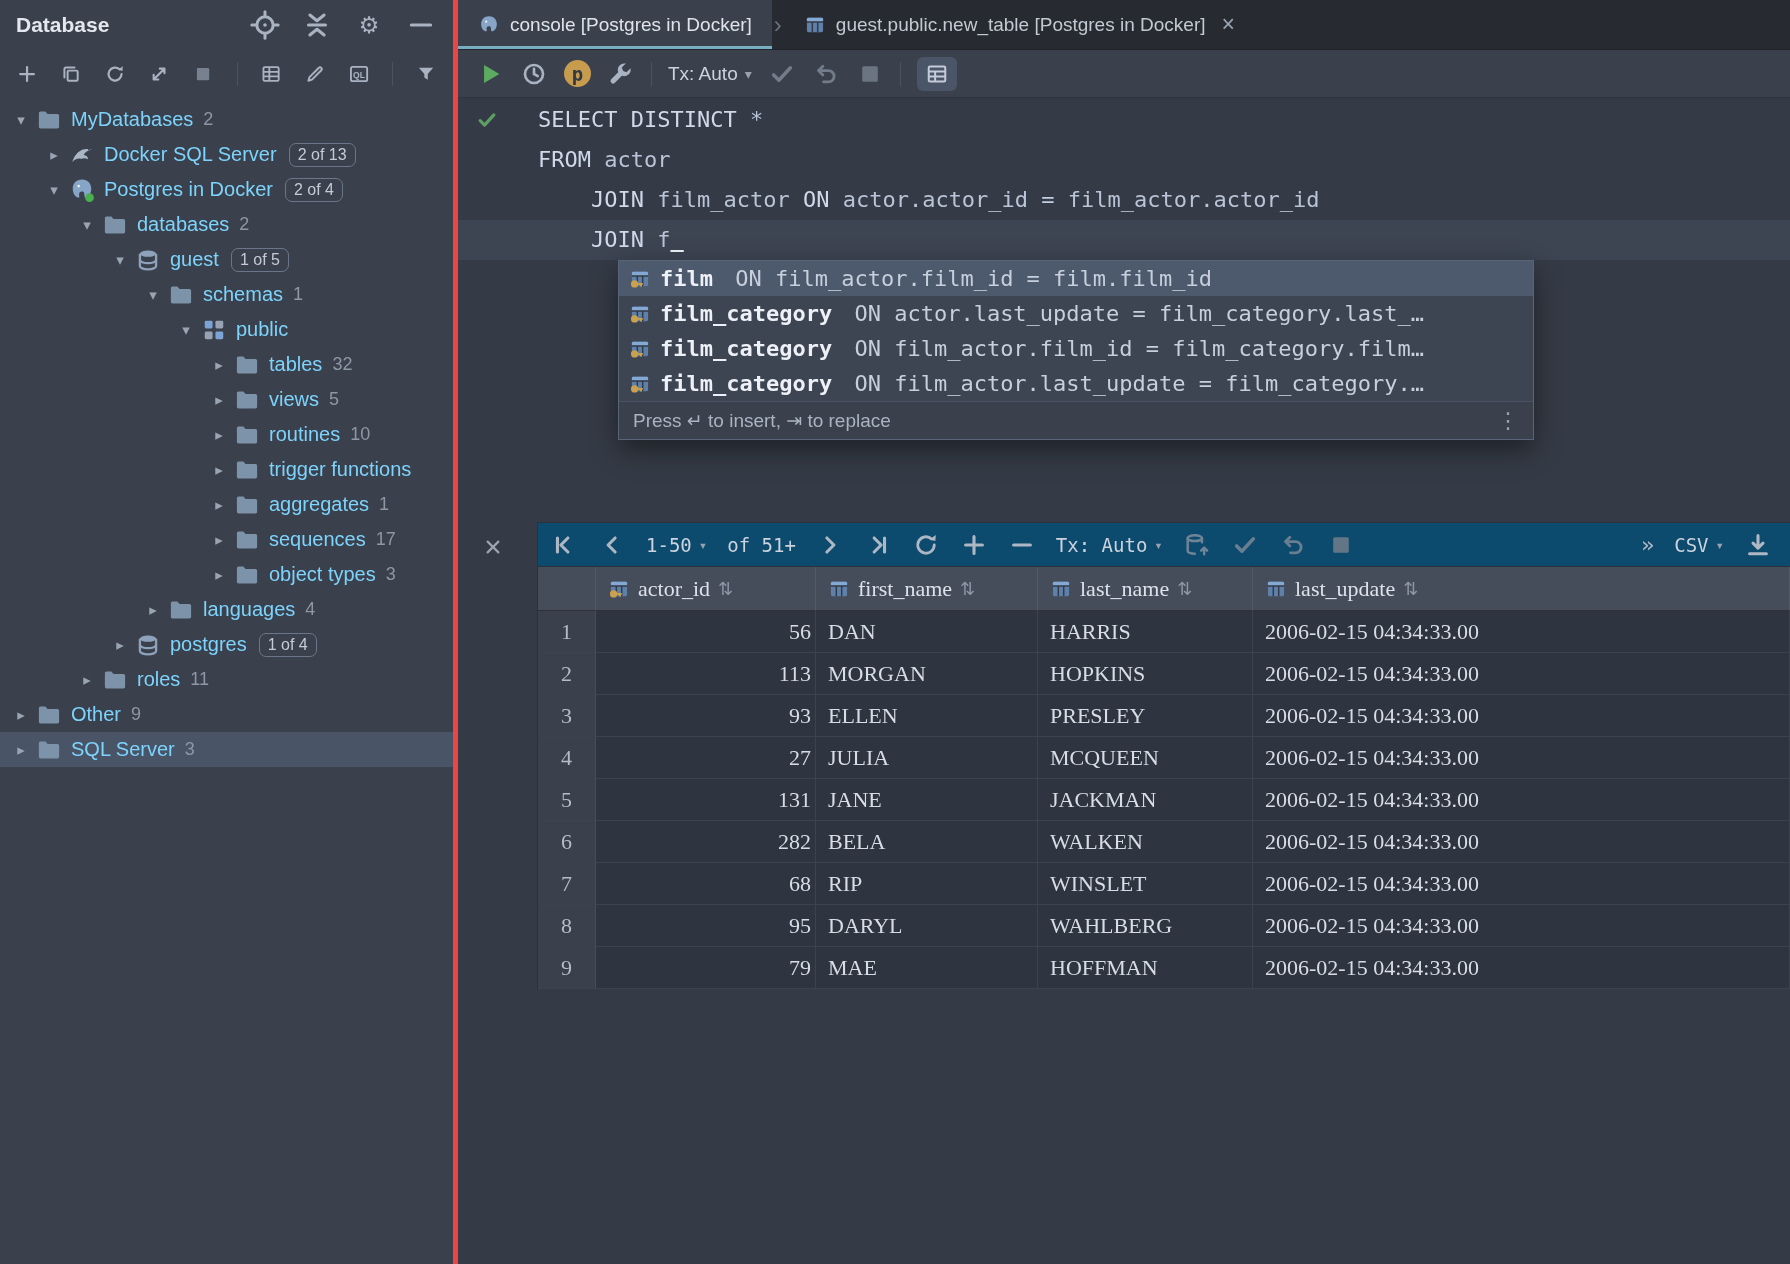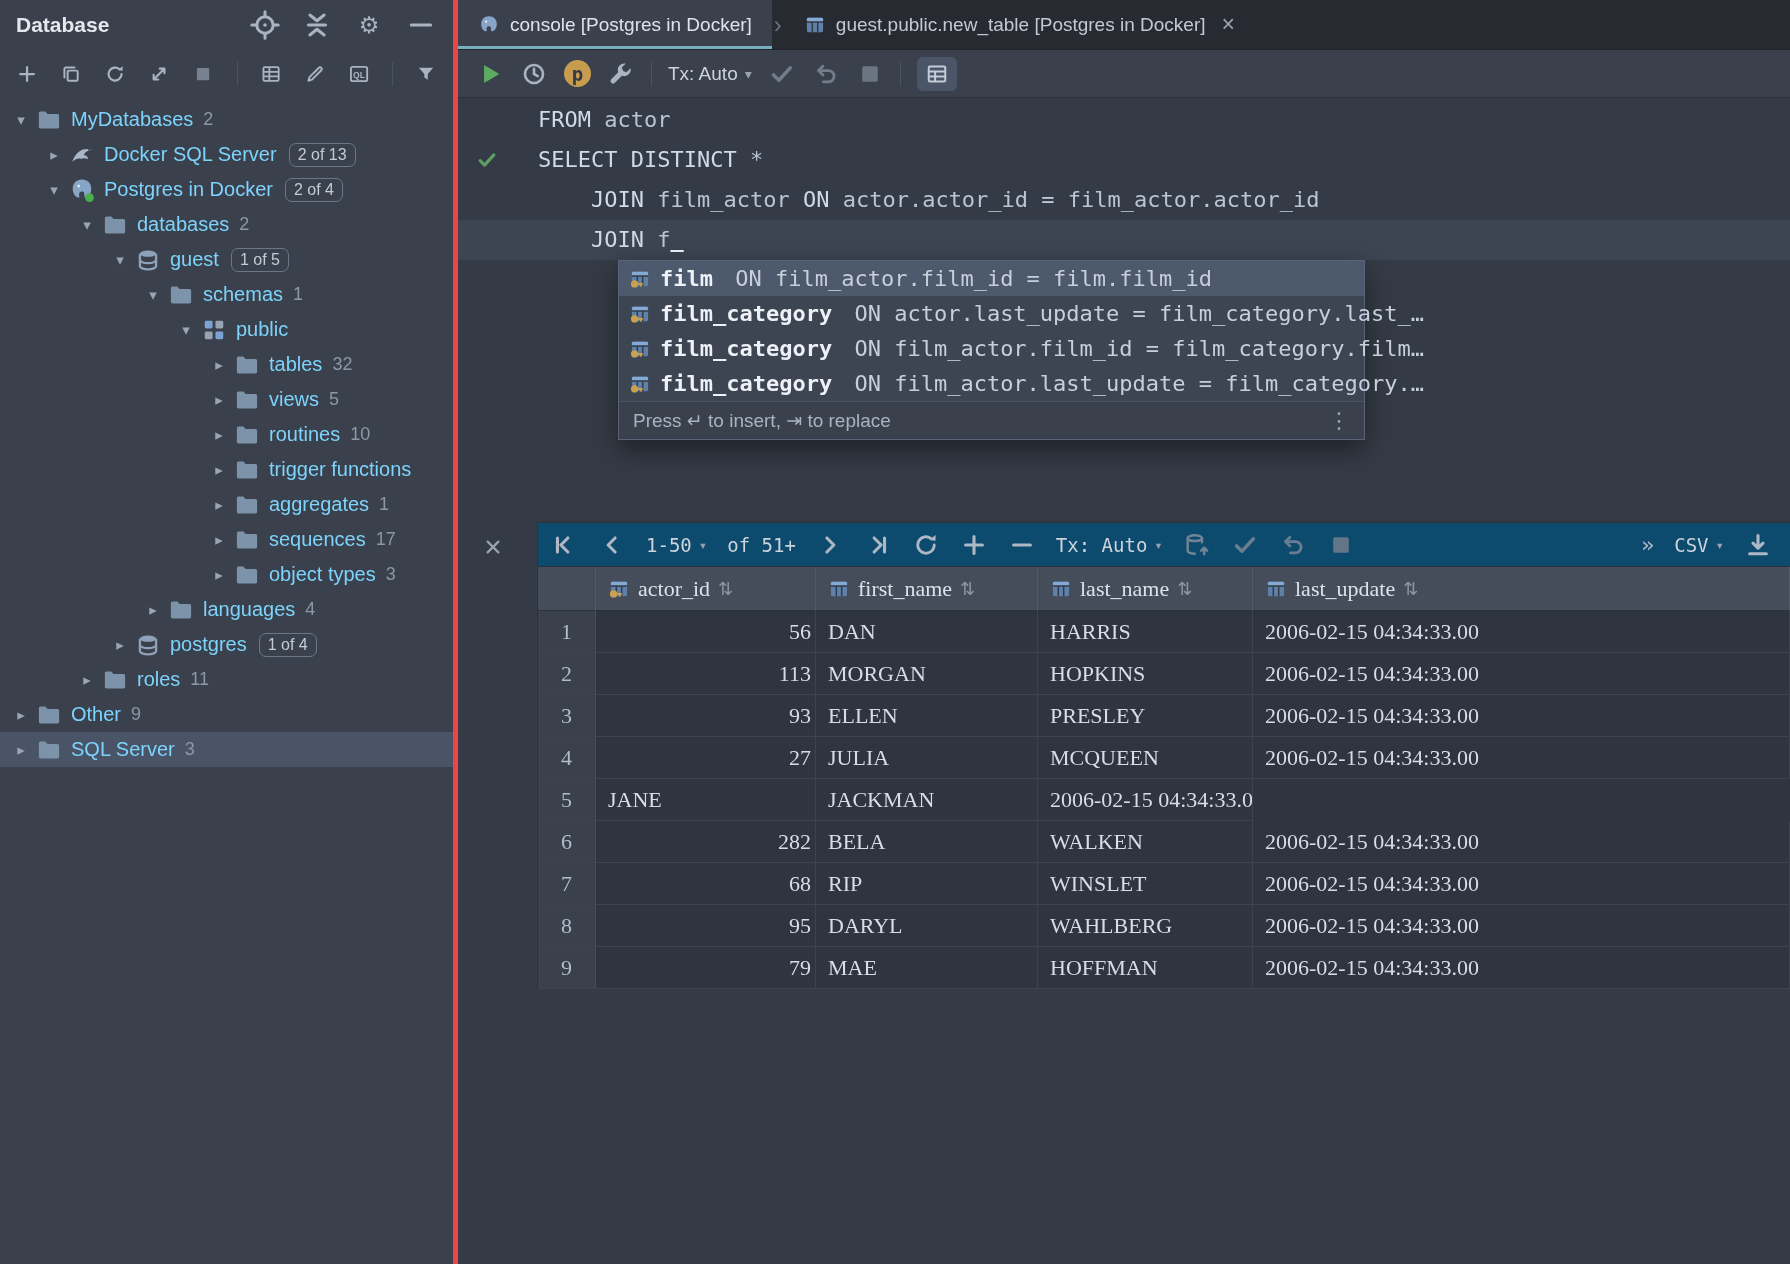--- a/index.html
+++ b/index.html
@@ -54,21 +54,21 @@
   #code { padding-top:2px; }
   .code-line { height:40px; line-height:40px; display:flex; white-space:pre; }
   .code-line.current { background:#3d4452; }
   .code-line .gutter { width:80px; flex:none; display:flex; align-items:center; padding-left:18px; }
   .tk-kw { color:#d0d9ea; }
   .tk-pl { color:#b9c4d6; }
   .tk-op { color:#c4cedf; }
   .tk-cursor { color:#eef2f8; font-weight:bold; }
 
   
-  .popup { position:absolute; left:160px; top:162px; width:747px; background:#3e4552; border:1px solid #59637a; box-shadow:0 10px 26px rgba(0,0,0,.45); z-index:5;text-align:right; }
+  .popup { position:absolute; left:160px; top:162px; width:916px; background:#3e4552; border:1px solid #59637a; box-shadow:0 10px 26px rgba(0,0,0,.45); z-index:5;text-align:right; }
   .pp-row { height:35px; display:flex; align-items:center; padding:0 10px; gap:9px; color:#c7cfdc; white-space:pre; font-size:22px; }
   .pp-row.selected { background:#4d596d; }
   .pp-match { font-weight:bold; color:#edf1f7; }
   .pp-footer { height:38px; border-top:1px solid #4a5263; display:flex; align-items:center; justify-content:space-between; padding:0 14px; color:#aab3c1; background:#3a414d; font-family:"Liberation Sans","DejaVu Sans",sans-serif; font-size:19px; }
   .kebab { color:#9aa3b1; font-size:22px; }
 
   
   .results-close { position:absolute; left:20px; top:434px; width:30px; height:30px; display:flex; align-items:center; justify-content:center; }
   .results { position:absolute; left:79px; right:0; top:424px; border-left:1px solid #2c313a; border-top:1px solid #2c313a; background:#2f3540; }
   .rtb { height:44px; display:flex; align-items:center; background:#0c4a6e; padding:0 18px 0 12px; gap:20px; color:#ccd3dd; font-size:19px; border-bottom:1px solid #2c313a; }
@@ -439,24 +439,24 @@
       <span class="toggle-on">
           <svg viewBox="0 0 18 18" width="24" height="24" fill="none" stroke="#c3ccd8" stroke-width="1.5" stroke-linejoin="round">
             <rect x="2.8" y="3.4" width="12.4" height="11.2" rx="1"></rect>
             <path d="M2.8 7.2h12.4M2.8 10.9h12.4M7.6 7.2v7.4"></path>
           </svg>
         </span>
     </div>
 
     <div class="editor">
       <div id="code">
-          <div class="code-line"><span class="gutter"></span><span><span class="tk-kw">FROM</span><span class="tk-pl"> actor</span></span></div>
           <div class="code-line"><span class="gutter"><span class="ic sm"><svg viewBox="0 0 18 18" fill="none" stroke="#5d9e63" stroke-width="2.6" stroke-linecap="round" stroke-linejoin="round">
                   <path d="M3.4 9.6l3.6 3.6 7.6-8.4"></path>
                 </svg></span></span><span><span class="tk-kw">SELECT DISTINCT</span><span class="tk-pl"> *</span></span></div>
+          <div class="code-line"><span class="gutter"></span><span><span class="tk-kw">FROM</span><span class="tk-pl"> actor</span></span></div>
           <div class="code-line"><span class="gutter"></span><span><span class="tk-pl">    </span><span class="tk-kw">JOIN</span><span class="tk-pl"> film_actor </span><span class="tk-kw">ON</span><span class="tk-pl"> actor.actor_id </span><span class="tk-op">=</span><span class="tk-pl"> film_actor.actor_id</span></span></div>
           <div class="code-line current"><span class="gutter"></span><span><span class="tk-pl">    </span><span class="tk-kw">JOIN</span><span class="tk-pl"> f</span><span class="tk-cursor">_</span></span></div>
         </div>
 
       <div class="popup">
         <div id="popup-items">
             <div class="pp-row selected"><span class="ic sm"><svg viewBox="0 0 18 18">
                   <rect x="2.4" y="3" width="13.2" height="12" rx="1.2" fill="#5e80a9"></rect>
                   <rect x="2.4" y="3" width="13.2" height="3.6" rx="1.2" fill="#84a9d4"></rect>
                   <path d="M2.4 6.6h13.2M6.8 6.6V15M11.2 6.6V15" stroke="#333a46" stroke-width="1.2"></path>
@@ -653,20 +653,21 @@
             </div>
             <div class="rt-row">
               <div class="rt-cell rt-num">4</div>
               <div class="rt-cell cell-right">27</div>
               <div class="rt-cell">JULIA</div>
               <div class="rt-cell">MCQUEEN</div>
               <div class="rt-cell">2006-02-15 04:34:33.00</div>
             </div>
             <div class="rt-row">
               <div class="rt-cell rt-num">5</div>
+              <div class="rt-cell cell-right">131</div>
               <div class="rt-cell">JANE</div>
               <div class="rt-cell">JACKMAN</div>
               <div class="rt-cell">2006-02-15 04:34:33.00</div>
             </div>
             <div class="rt-row">
               <div class="rt-cell rt-num">6</div>
               <div class="rt-cell cell-right">282</div>
               <div class="rt-cell">BELA</div>
               <div class="rt-cell">WALKEN</div>
               <div class="rt-cell">2006-02-15 04:34:33.00</div>

